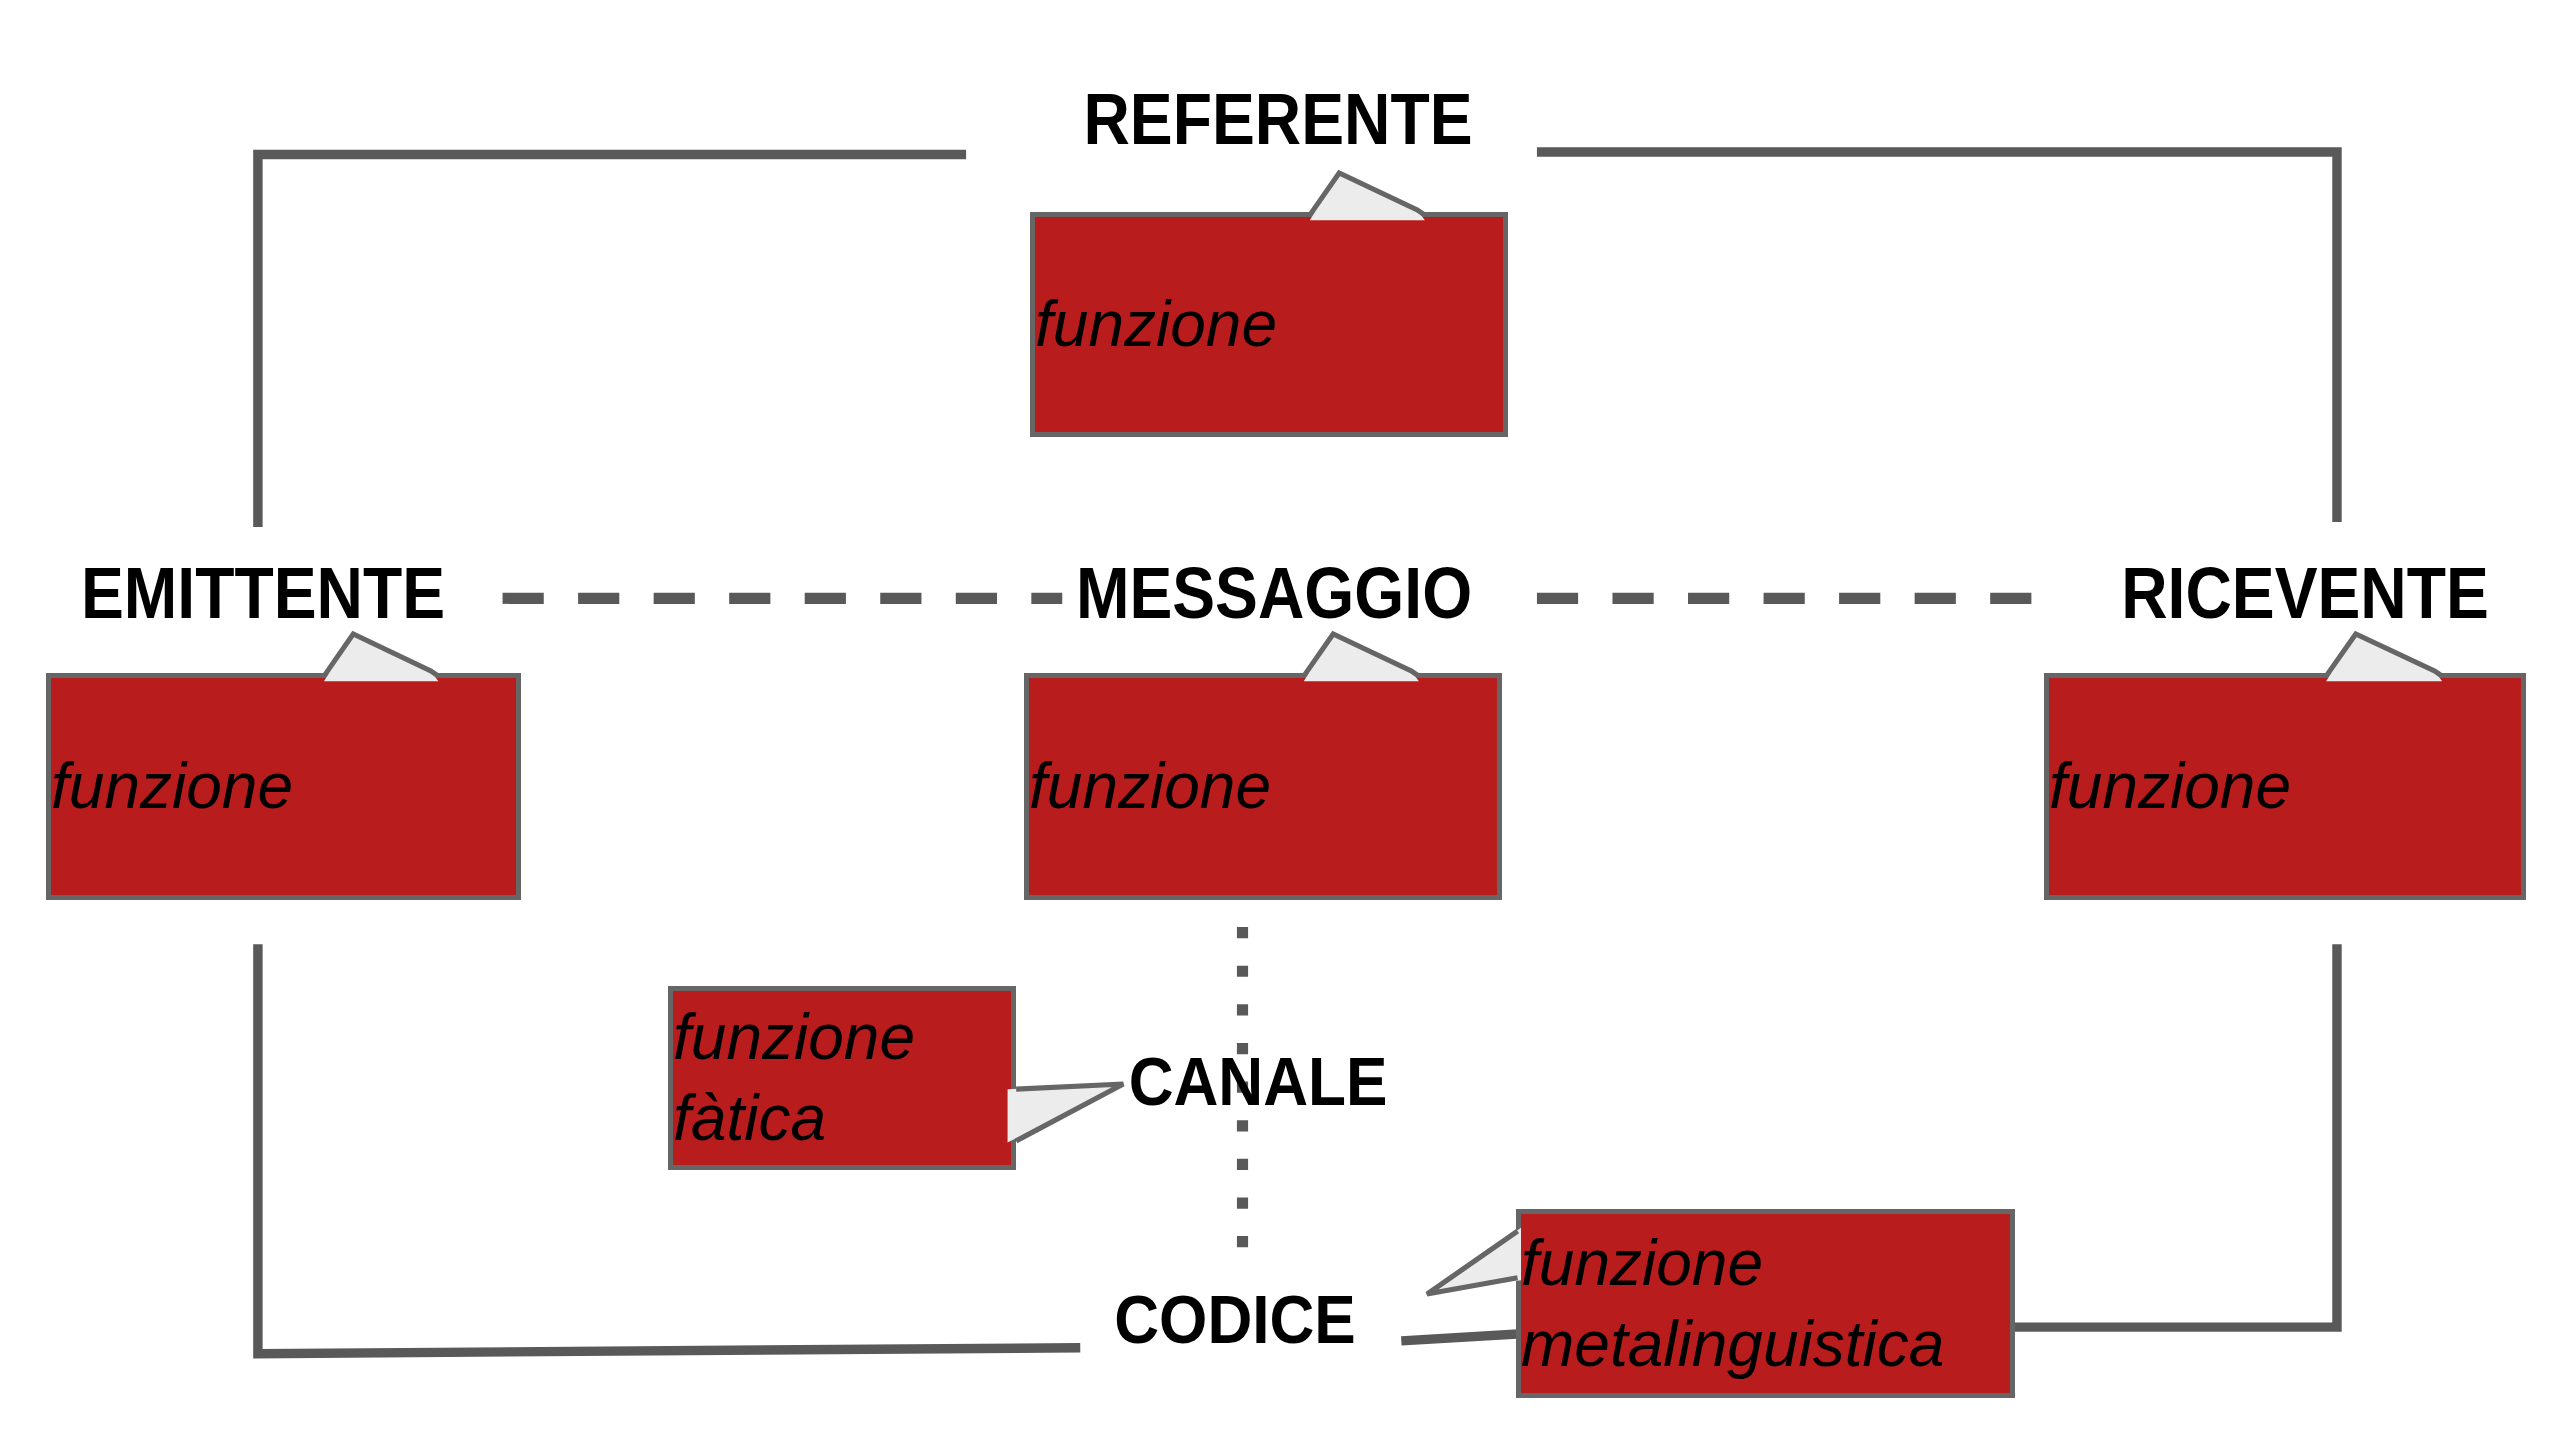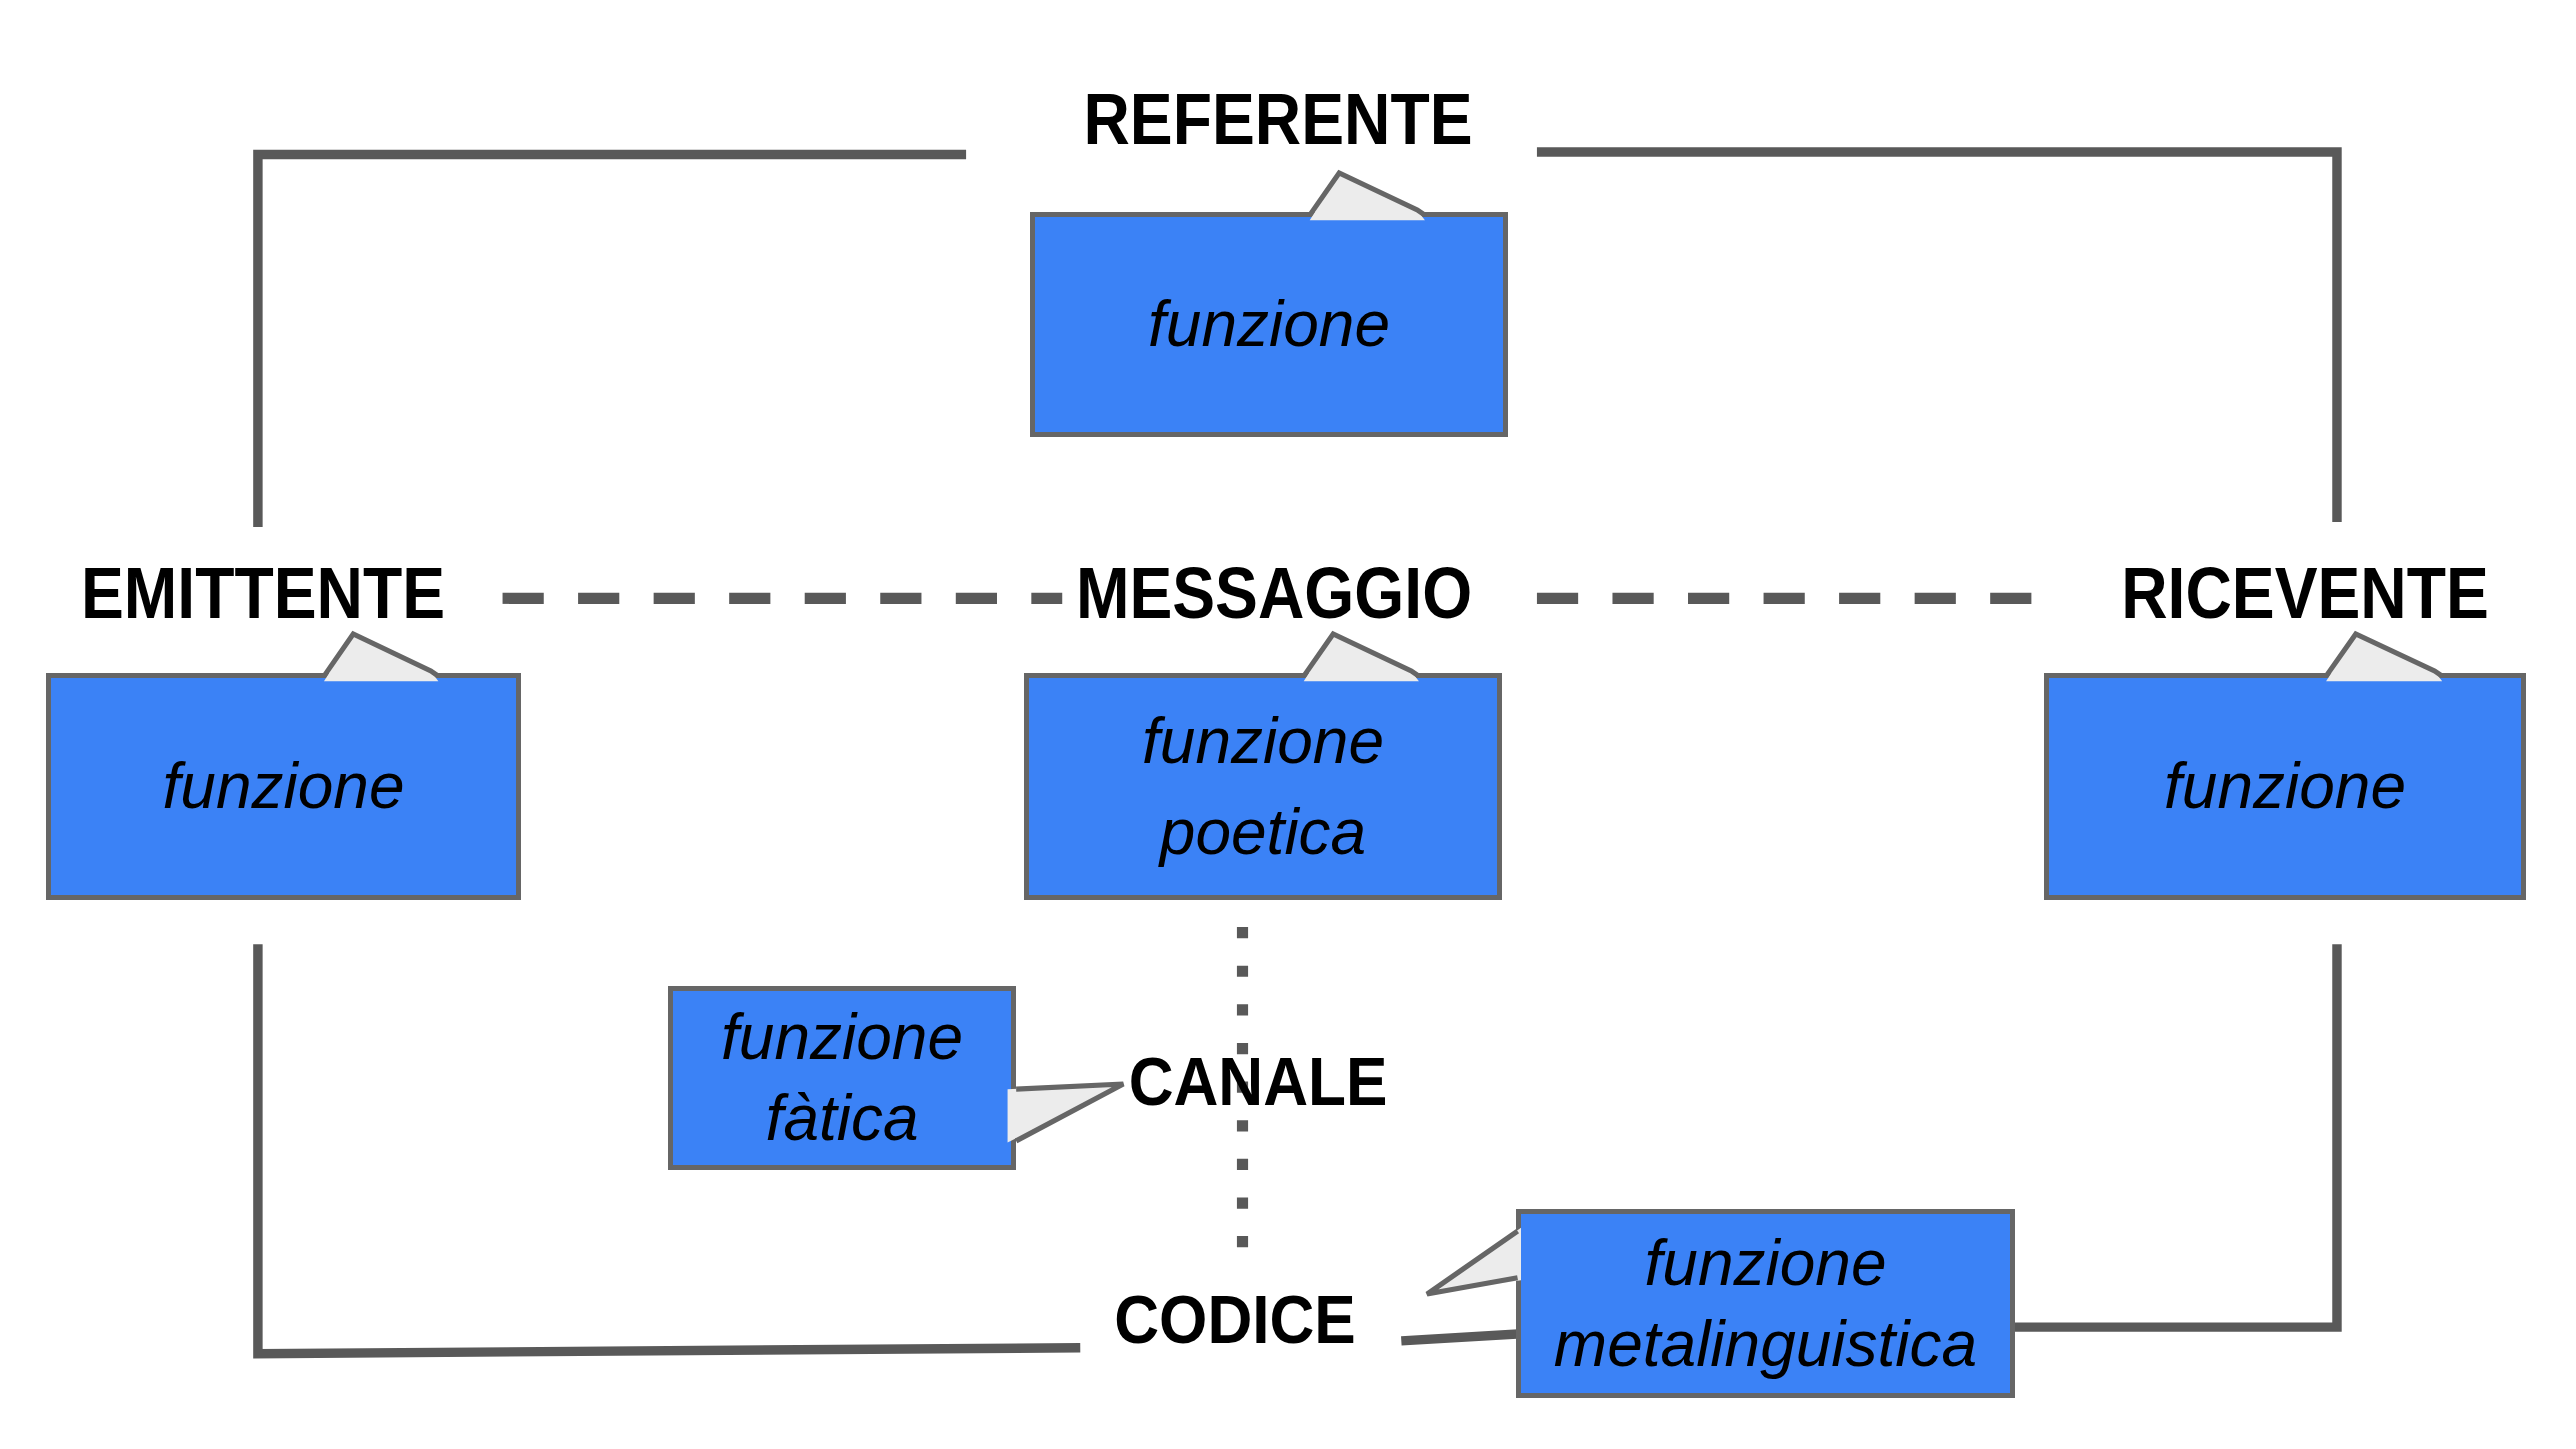--- a/index.html
+++ b/index.html
@@ -24,25 +24,25 @@
     transform:translateX(-50%) scaleX(0.88);
     transform-origin:50% 50%;
     font-size:73px;
     line-height:1;
     letter-spacing:0px;
   }
   .node.small{font-size:69px;transform:translateX(-50%) scaleX(0.90);}
 
   .callout{
     position:absolute;
-    background:#3b82f6;
+    background:#b91c1c;
     border:5.2px solid #666666;
     box-sizing:border-box;
     display:flex;flex-direction:column;
-    justify-content:center;align-items:center;
+    justify-content:center;align-items:flex-start;
     font-style:italic;
     font-size:64px;
     line-height:1.42;
     color:#000;
     text-align:center;
   }
   .callout.tight{line-height:1.26;}
   .ptr{position:absolute;overflow:visible;display:block;}
   .ptr-top{left:0;top:-50px;width:100%;height:55px;}
   .ptr-right{left:100%;top:0;width:120px;height:100%;}
@@ -88,21 +88,20 @@
     </svg>
     <div>funzione</div>
   </div>
 
   <div class="callout" style="left:1024px;top:673px;width:478px;height:227px">
     <svg class="ptr ptr-top" viewBox="0 0 557 64" preserveAspectRatio="none">
       <polygon points="327,62 362,7 455,50 464,62"></polygon>
       <path d="M327,56 L362,7 L455,50 L464,56"></path>
     </svg>
     <div>funzione</div>
-    <div>poetica</div>
   </div>
 
   <div class="callout" style="left:2044px;top:673px;width:482px;height:227px">
     <svg class="ptr ptr-top" viewBox="0 0 557 64" preserveAspectRatio="none">
       <polygon points="327,62 362,7 455,50 464,62"></polygon>
       <path d="M327,56 L362,7 L455,50 L464,56"></path>
     </svg>
     <div>funzione</div>
   </div>
 

